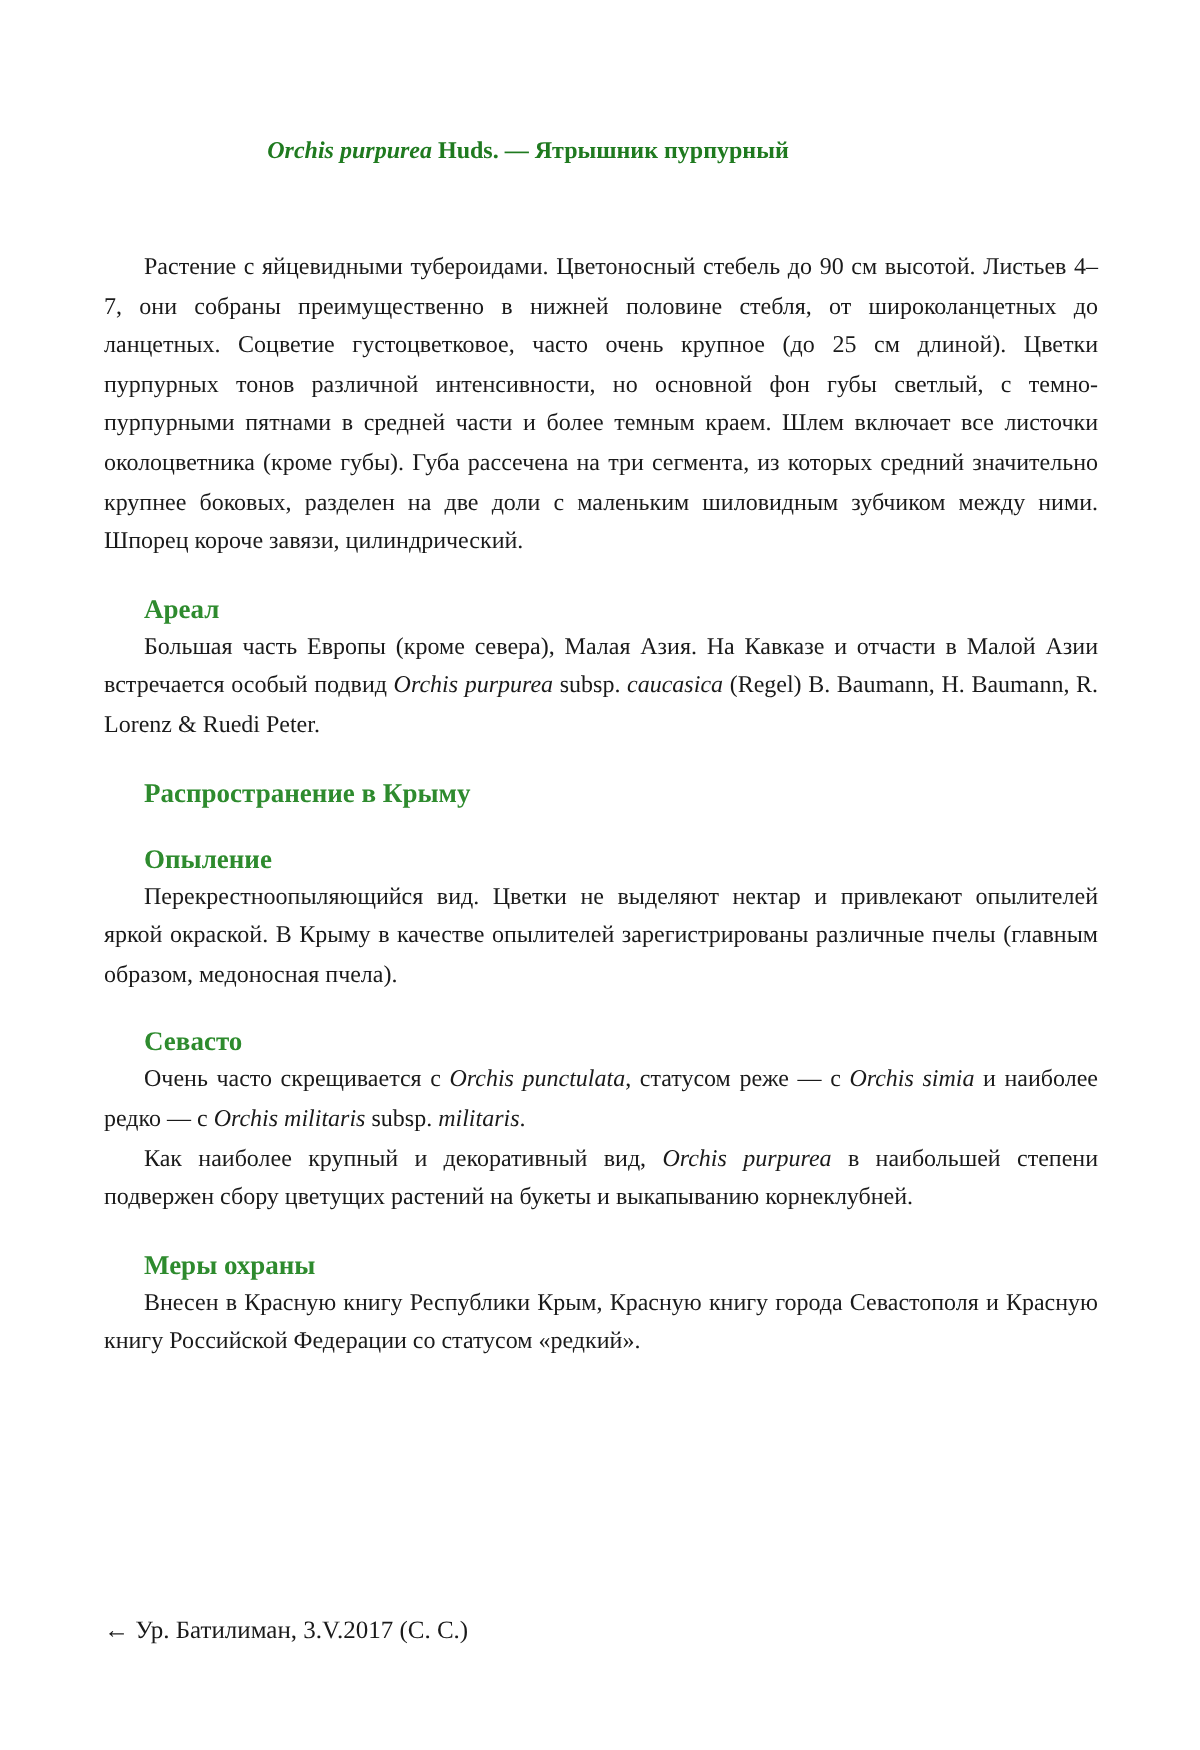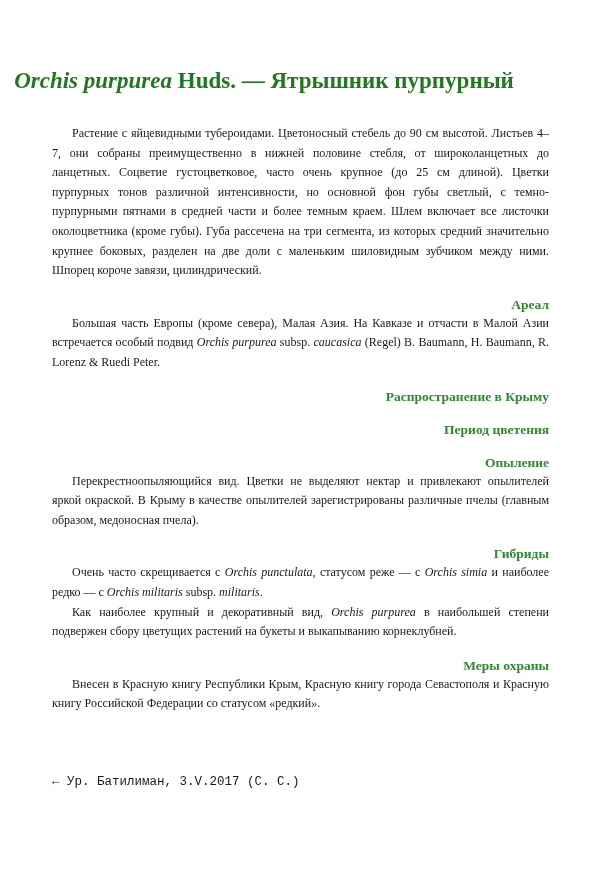--- a/index.html
+++ b/index.html
@@ -1,47 +1,46 @@
 <!DOCTYPE html>
 <html><head>
   <meta charset="utf-8">
   <style>
     html, body { margin: 0; padding: 0; background: #ffffff; }
     body { width: 600px; height: 875px; position: relative; overflow: hidden;
            font-family: "Liberation Serif", "DejaVu Serif", serif; color: #1a1a1a; }
     .title { position: absolute; top: 68px; left: 0; width: 528px; text-align: center;
-             font-size: 23px; font-weight: bold; color: #1f7a1f; }
+             font-size: 12px; font-weight: bold; color: #1f7a1f; }
     .title .latin { font-style: italic; }
     .body { position: absolute; left: 52px; width: 497px; top: 124px; }
     p { margin: 0; font-size: 12px; line-height: 19.6px; text-align: justify; text-indent: 20px; hyphens: manual; }
-    .heading { font-weight: bold; color: #2e8b2e; font-size: 13.5px; line-height: 18px; padding-left: 20px; margin-top: 15px; text-align: right; }
+    .heading { font-weight: bold; color: #2e8b2e; font-size: 13.5px; line-height: 18px; padding-left: 20px; margin-top: 15px; }
     i { font-style: italic; }
-    .caption { position: absolute; left: 52px; top: 775px; font-size: 12.5px; color: #1a1a1a; font-family: Liberation Mono, monospace; }
+    .caption { position: absolute; left: 52px; top: 808px; font-size: 12.5px; color: #1a1a1a; }
   </style>
 </head>
 <body>
 
 <div class="title">
   <span class="latin">Orchis purpurea</span><span> Huds. — </span><span>Ятрышник пурпурный</span>
 </div>
 
 <div class="body">
   <p>Растение с яйцевидными тубероидами. Цветоносный стебель до 90 см высо­той. Листьев 4–7, они собраны преимущественно в нижней половине стебля, от широколанцетных до ланцетных. Соцветие густоцветковое, часто очень крупное (до 25 см длиной). Цветки пурпурных тонов различной интенсивности, но ос­новной фон губы светлый, с темно-пурпурными пятнами в средней части и бо­лее темным краем. Шлем включает все листочки околоцветника (кроме губы). Губа рассечена на три сегмента, из которых средний значительно крупнее боко­вых, разделен на две доли с маленьким шиловидным зубчиком между ними. Шпорец короче завязи, цилиндрический.</p>
 
   <div class="heading">Ареал</div>
   <p><span>Большая часть Европы (кроме севера), Малая Азия. На Кавказе и отчасти в Малой Азии встречается особый подвид </span><i>Orchis purpurea</i><span> subsp. </span><i>caucasica</i><span> (Regel) B. Baumann, H. Baumann, R. Lorenz &amp; Ruedi Peter.</span></p>
 
   <div class="heading">Распространение в Крыму</div>
 
-  <div class="heading">Период цветения</div>
 
   <div class="heading">Опыление</div>
   <p>Перекрестноопыляющийся вид. Цветки не выделяют нектар и привлекают опылителей яркой окраской. В Крыму в качестве опылителей зарегистрированы различные пчелы (главным образом, медоносная пчела).</p>
 
-  <div class="heading">Гибриды</div>
+  <div class="heading">Севасто</div>
   <p><span>Очень часто скрещивается с </span><i>Orchis punctulata</i><span>, статусом реже — с </span><i>Orchis simia</i><span> и наиболее редко — с </span><i>Orchis militaris</i><span> subsp. </span><i>militaris</i><span>.</span></p>
 
   <p><span>Как наиболее крупный и декоративный вид, </span><i>Orchis purpurea</i><span> в наибольшей степени подвержен сбору цветущих растений на букеты и выкапыванию корне­клубней.</span></p>
 
   <div class="heading">Меры охраны</div>
   <p>Внесен в Красную книгу Республики Крым, Красную книгу города Севасто­поля и Красную книгу Российской Федерации со статусом «редкий».</p>
 </div>
 
 <div class="caption">← Ур. Батилиман, 3.V.2017 (С. С.)</div>
 

